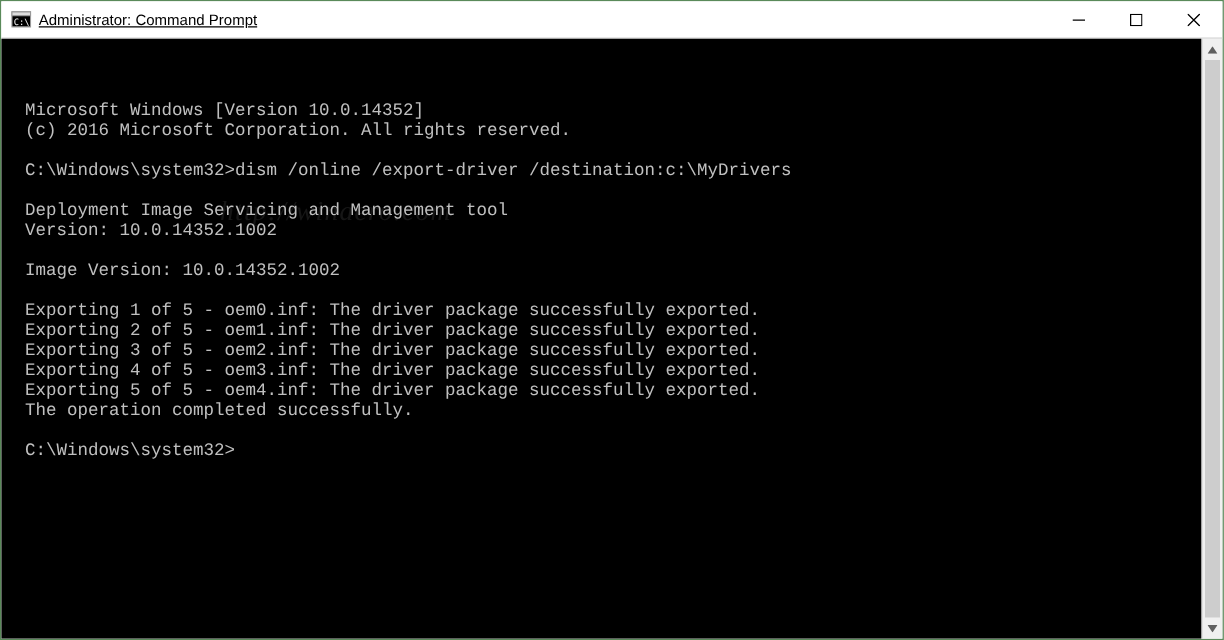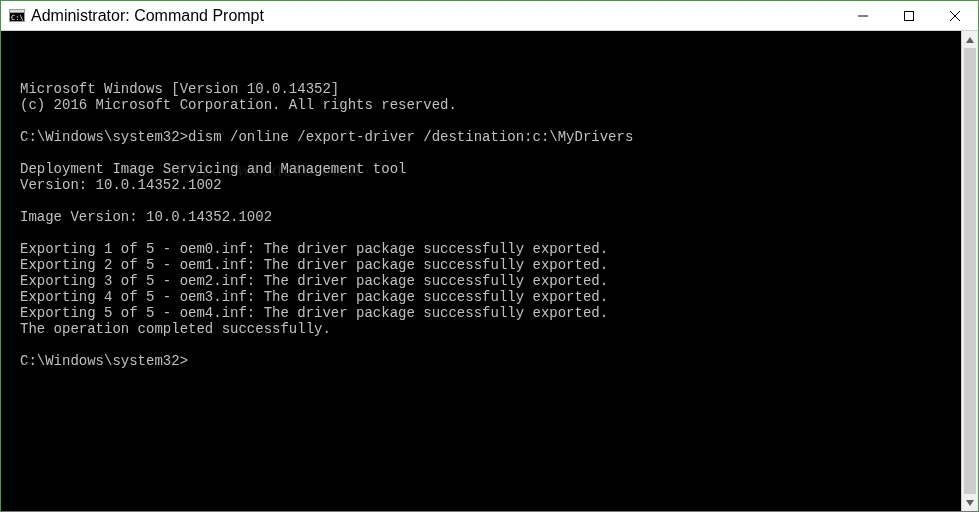--- a/index.html
+++ b/index.html
@@ -22,23 +22,24 @@
   }
   .titlebar-icon {
     width: 16px;
     height: 16px;
     margin: 0 6px 0 8px;
     display: flex;
     align-items: center;
     justify-content: center;
   }
   .titlebar-title {
-    font-size: 16px;
+    font-size: 12px;
     color: #000;
     flex: 0 0 auto;
+    text-decoration: underline;
   }
   .titlebar-spacer { flex: 1; }
   .titlebar-btn {
     width: 46px;
     height: 30px;
     display: flex;
     align-items: center;
     justify-content: center;
     color: #000;
   }

